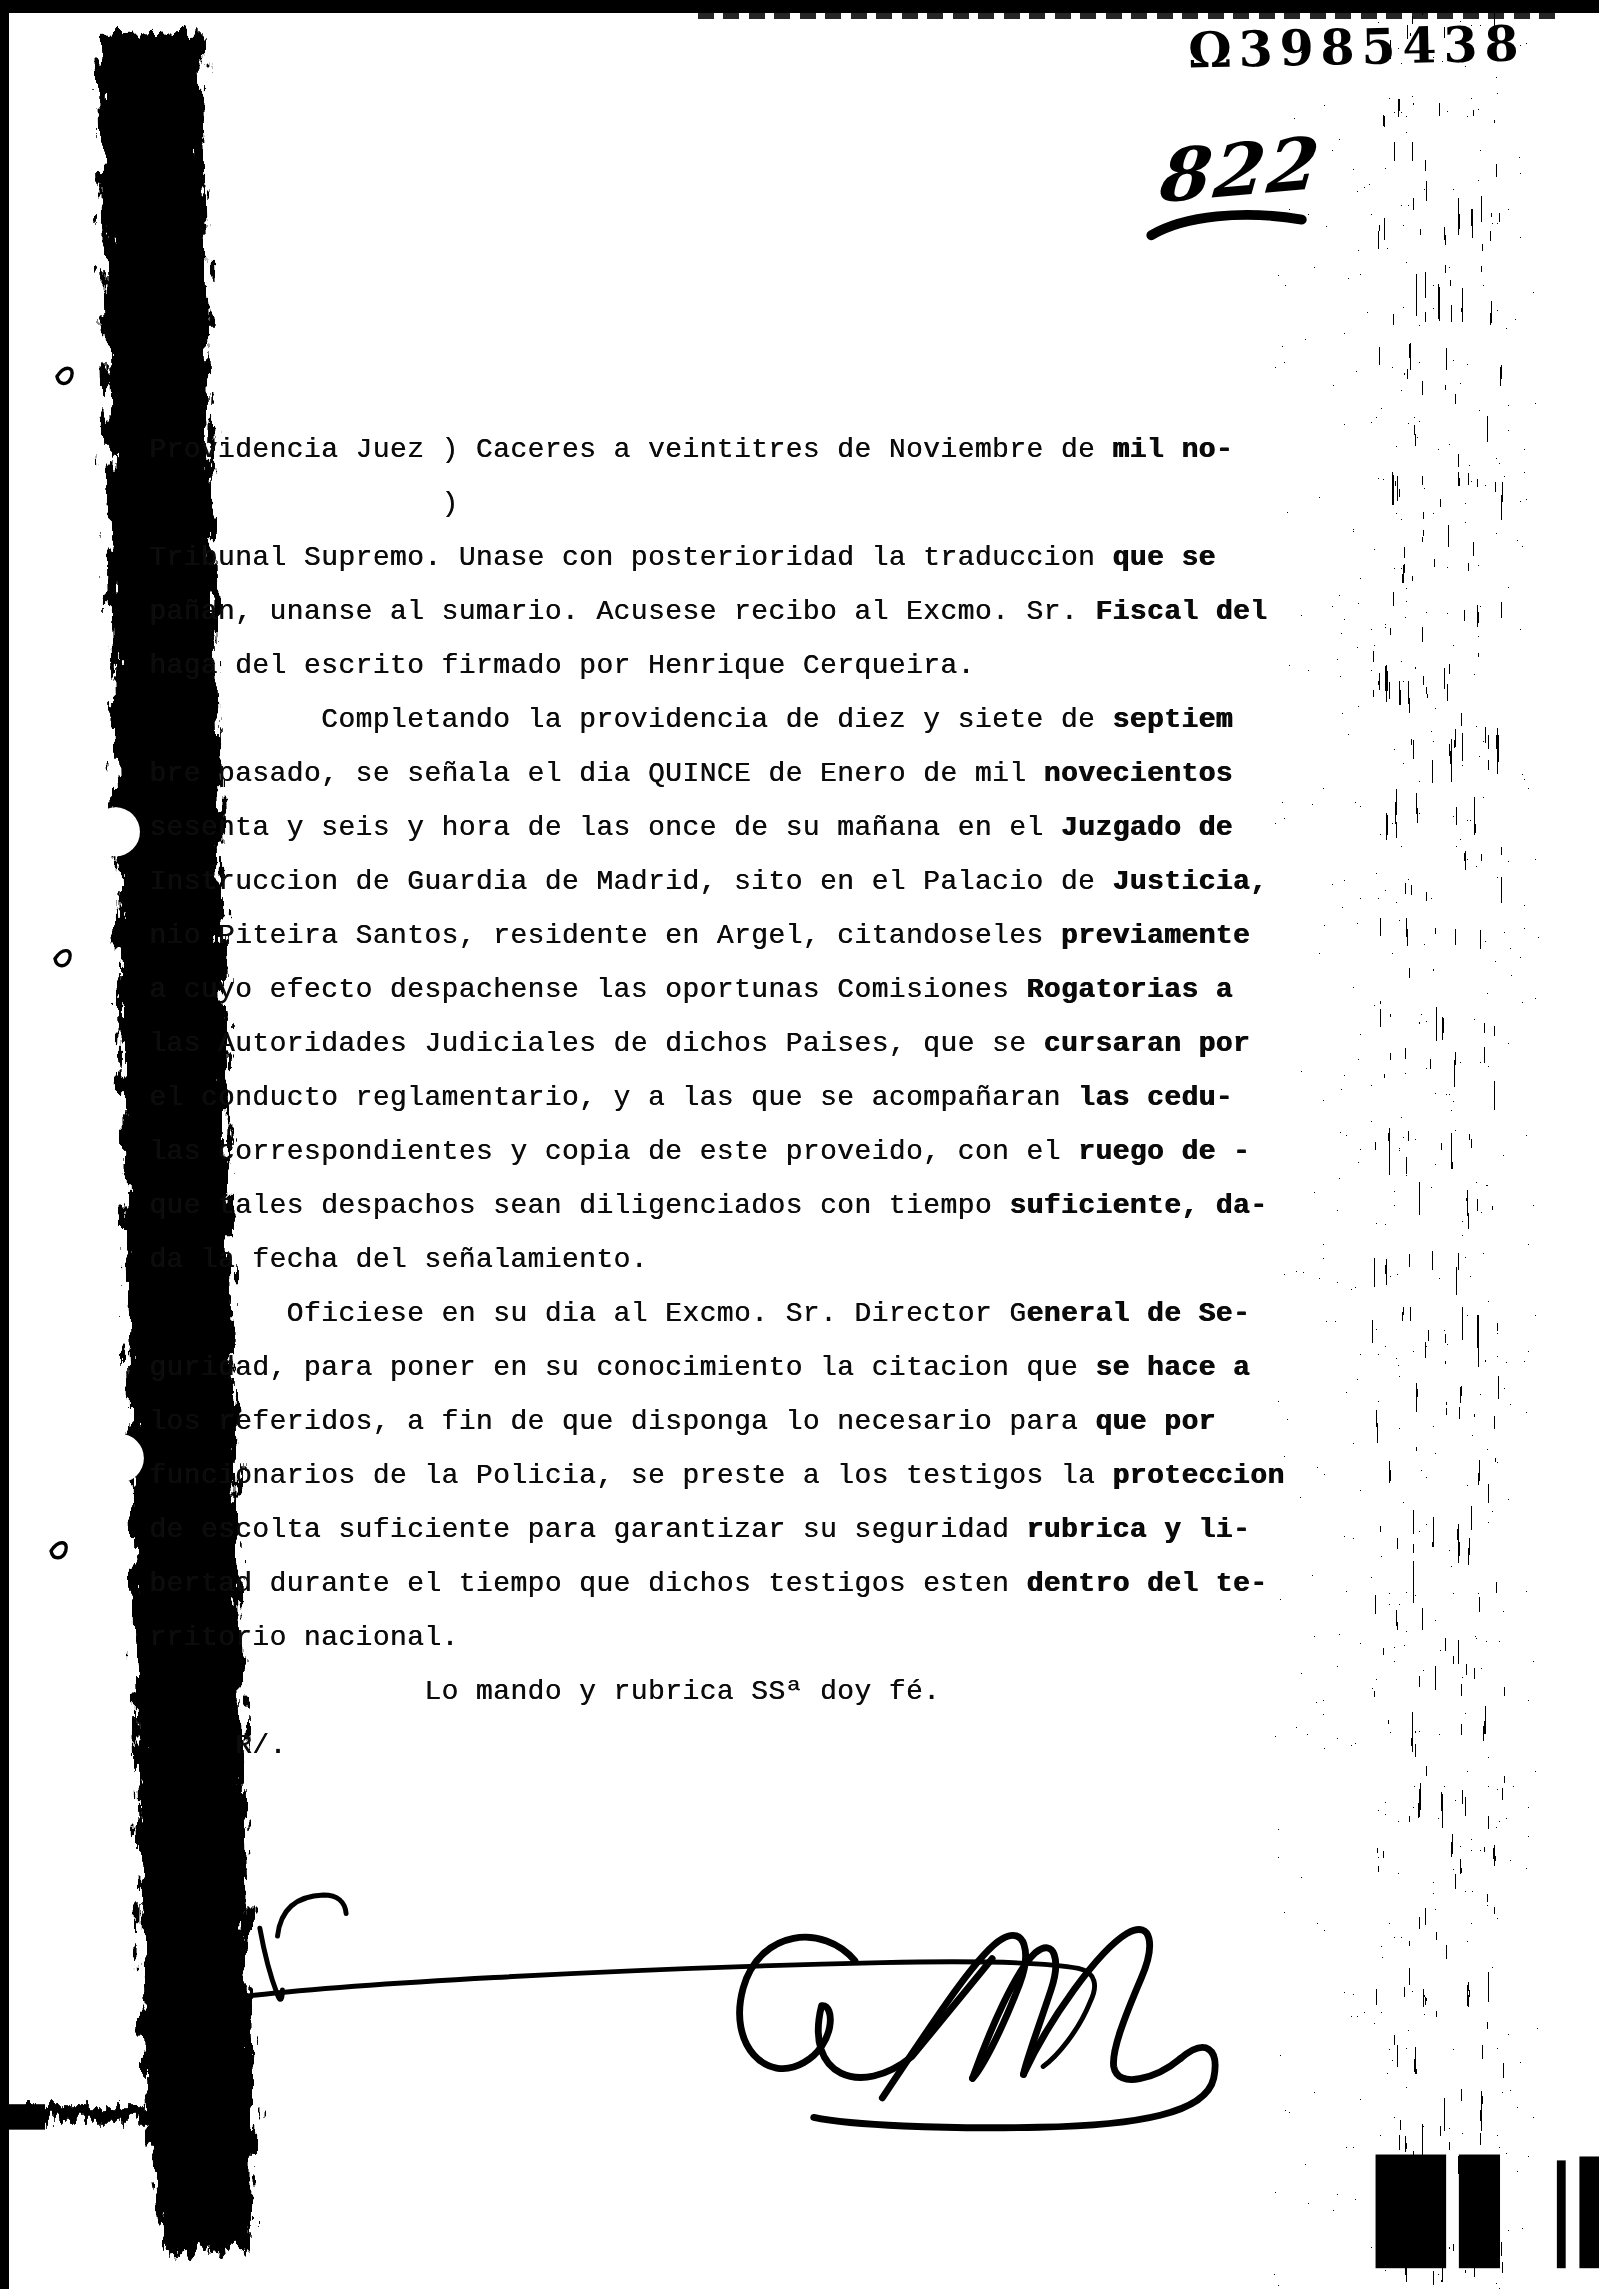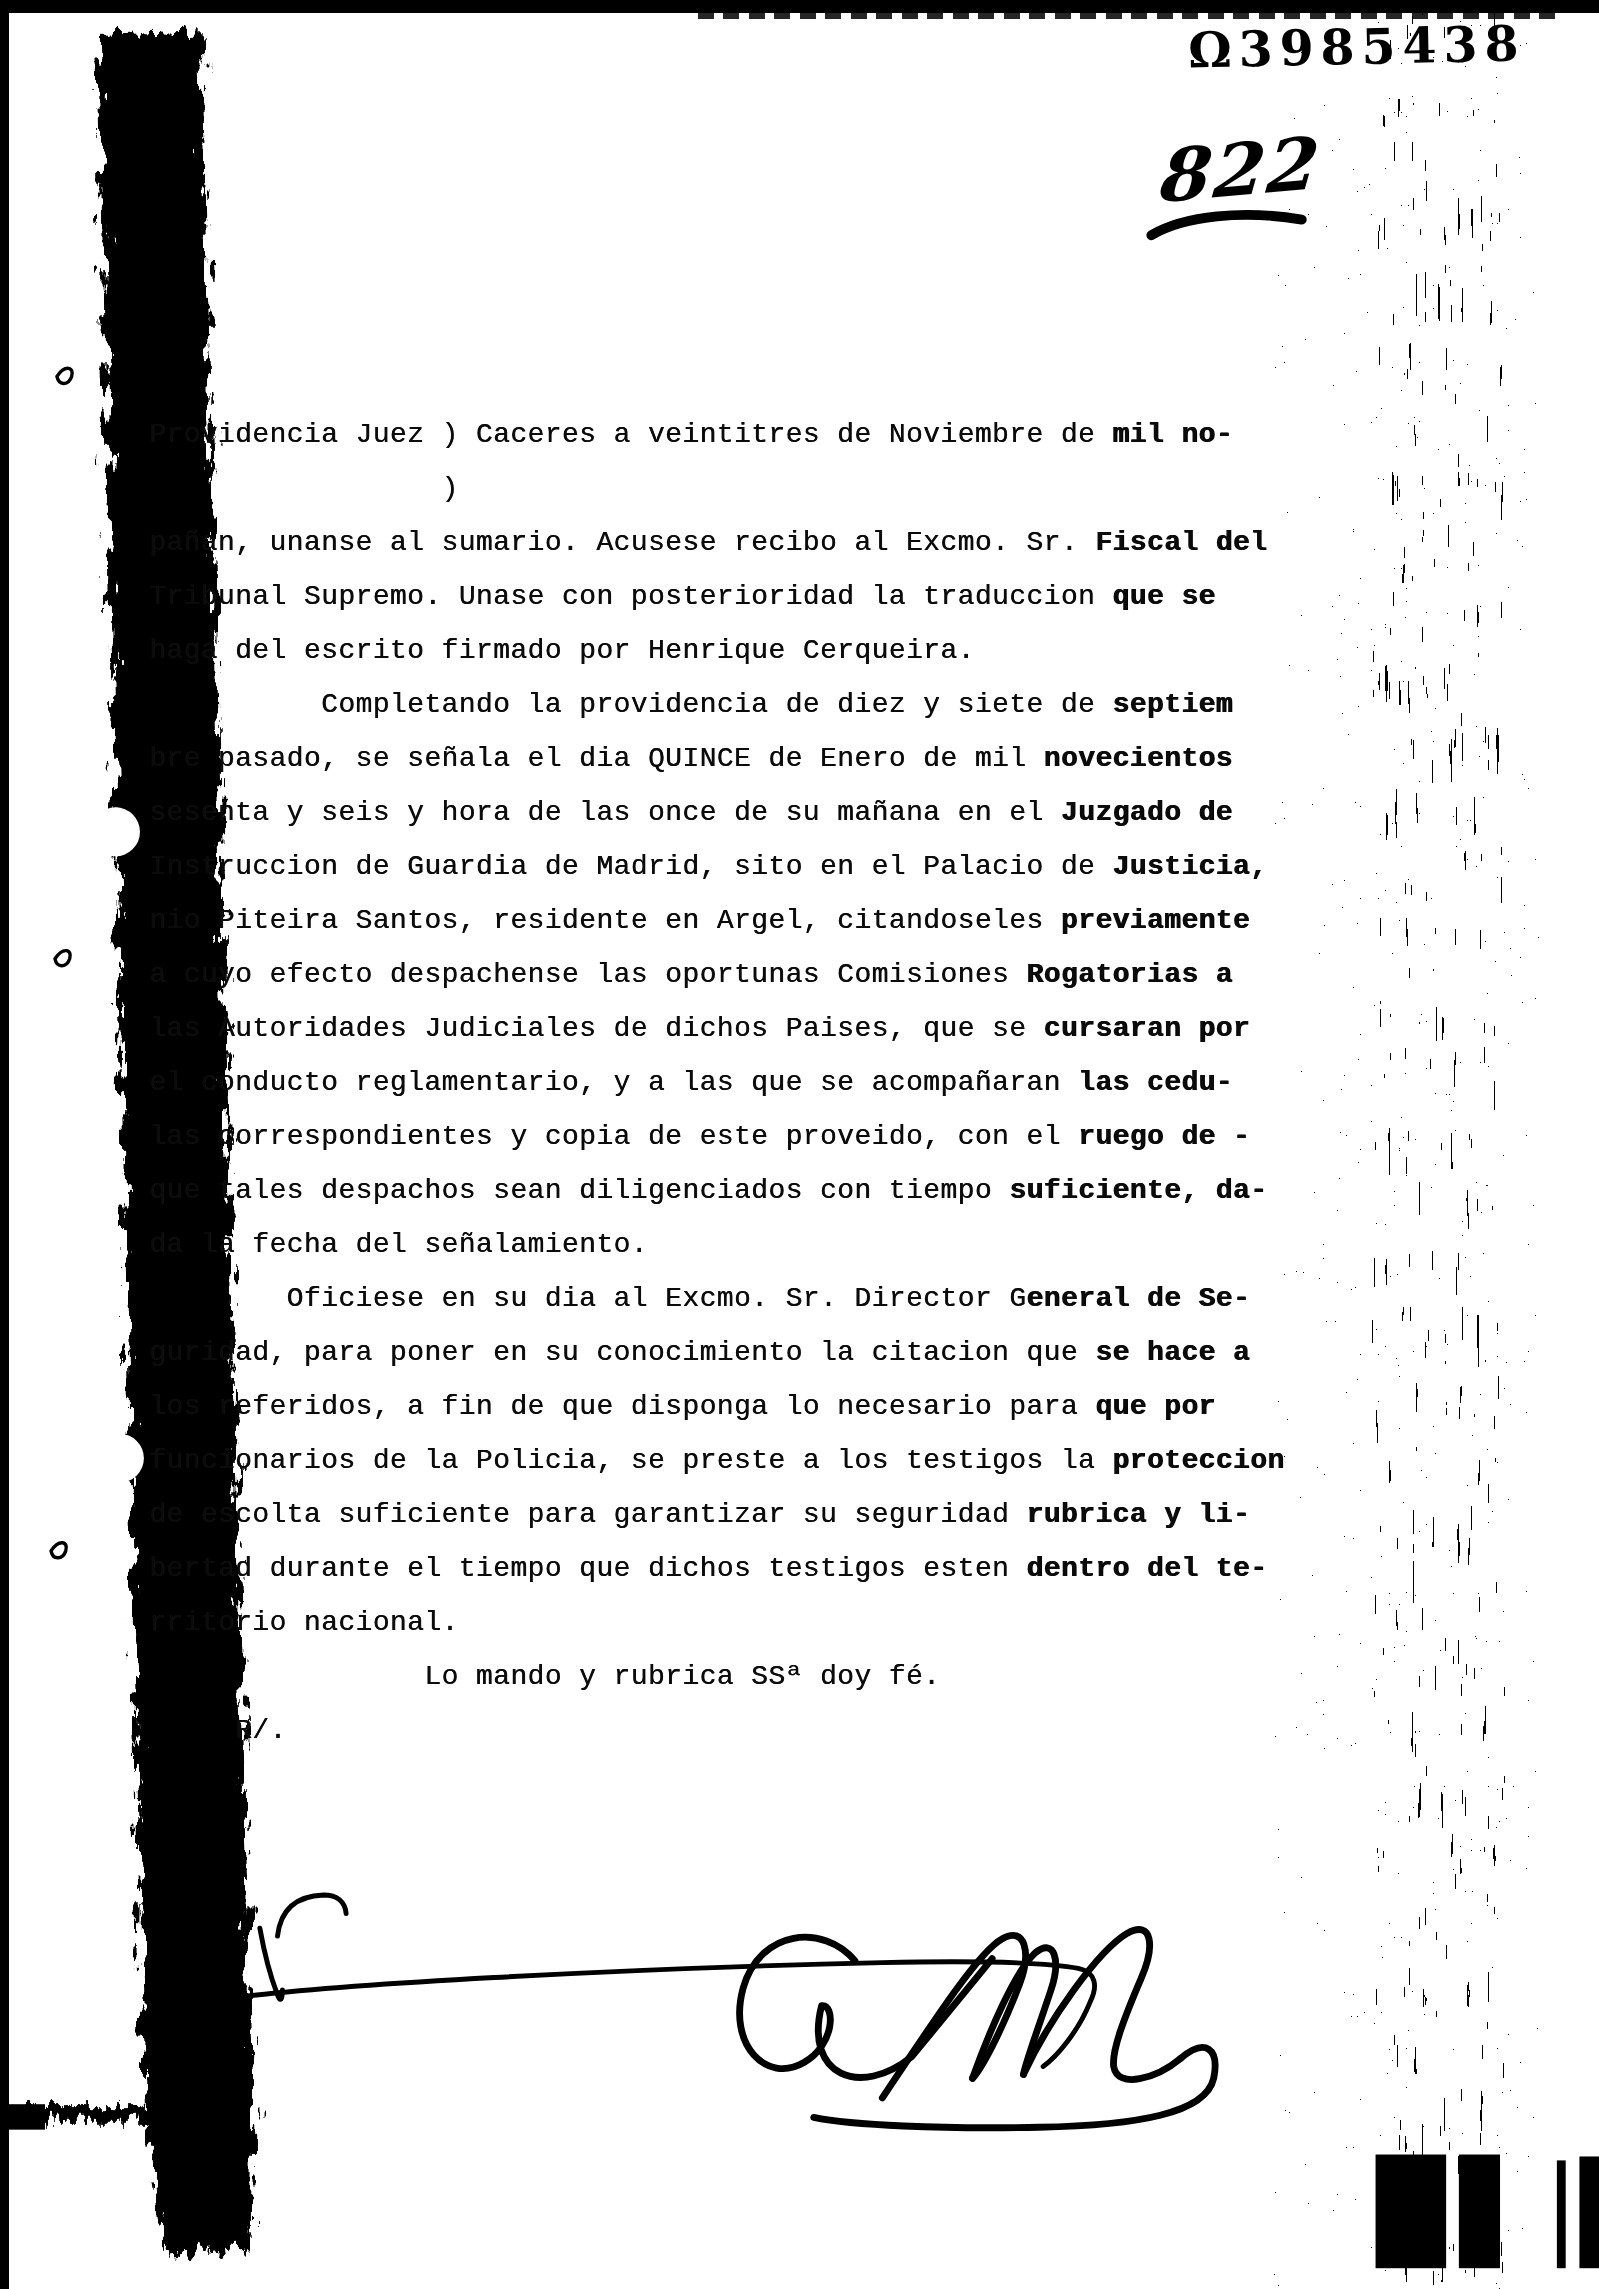--- a/index.html
+++ b/index.html
@@ -28,21 +28,21 @@
   }
   .page-num{
     position:absolute; left:1157px; top:133px;
     font-family:"DejaVu Serif", serif; font-style:italic; font-weight:bold;
     font-size:73px; color:var(--ink);
     transform:skewX(-10deg) rotate(-5deg); transform-origin:left bottom;
     letter-spacing:2px;
   }
   
   .doc-text{
-    position:absolute; left:149px; top:408px;
+    position:absolute; left:149px; top:423px;
     font-size:28px; line-height:54px; letter-spacing:0.4px; color:#0b0b0b;font-family:Liberation Mono, monospace;
   }
   .doc-text .line{white-space:pre;height:54px;text-shadow:0.4px 0 0 #1a1a1a;}
   .doc-text .line .b{font-weight:bold;text-shadow:0.8px 0 0 #000;}
   .doc-text .line:nth-child(28){margin-top:11.8px;text-align:right;}
 </style>
 </head>
 <body>
 
 <div class="page" style="--paper: #ffffff; --ink: #000000;">
@@ -69,22 +69,22 @@
   <div class="stamp">Ω3985438</div>
 
   <div class="page-num">822</div>
   <svg class="artifact-svg" style="left:1145px;top:202px" width="167" height="43" viewBox="0 0 170 44">
     <path d="M6 34 C 40 14, 100 8, 160 18" fill="none" stroke="#000" stroke-width="10" stroke-linecap="round"></path>
   </svg>
 
   <div class="doc-text">
       <div class="line"><span>Providencia Juez ) Caceres a veintitres de Noviembre de </span><span class="b">mil no-</span></div>
       <div class="line"><span>                 )</span><span class="b"></span></div>
+      <div class="line"><span>Tribunal Supremo. Unase con posterioridad la traduccion </span><span class="b">que se</span></div>
       <div class="line"><span>pañan, unanse al sumario. Acusese recibo al Excmo. Sr. </span><span class="b">Fiscal del</span></div>
-      <div class="line"><span>Tribunal Supremo. Unase con posterioridad la traduccion </span><span class="b">que se</span></div>
       <div class="line"><span>haga del escrito firmado por Henrique Cerqueira.</span><span class="b"></span></div>
       <div class="line"><span>          Completando la providencia de diez y siete de </span><span class="b">septiem</span></div>
       <div class="line"><span>bre pasado, se señala el dia QUINCE de Enero de mil </span><span class="b">novecientos</span></div>
       <div class="line"><span>sesenta y seis y hora de las once de su mañana en el </span><span class="b">Juzgado de</span></div>
       <div class="line"><span>Instruccion de Guardia de Madrid, sito en el Palacio de </span><span class="b">Justicia,</span></div>
       <div class="line"><span>nio Piteira Santos, residente en Argel, citandoseles </span><span class="b">previamente</span></div>
       <div class="line"><span>a cuyo efecto despachense las oportunas Comisiones </span><span class="b">Rogatorias a</span></div>
       <div class="line"><span>las Autoridades Judiciales de dichos Paises, que se </span><span class="b">cursaran por</span></div>
       <div class="line"><span>el conducto reglamentario, y a las que se acompañaran </span><span class="b">las cedu-</span></div>
       <div class="line"><span>las correspondientes y copia de este proveido, con el </span><span class="b">ruego de -</span></div>

